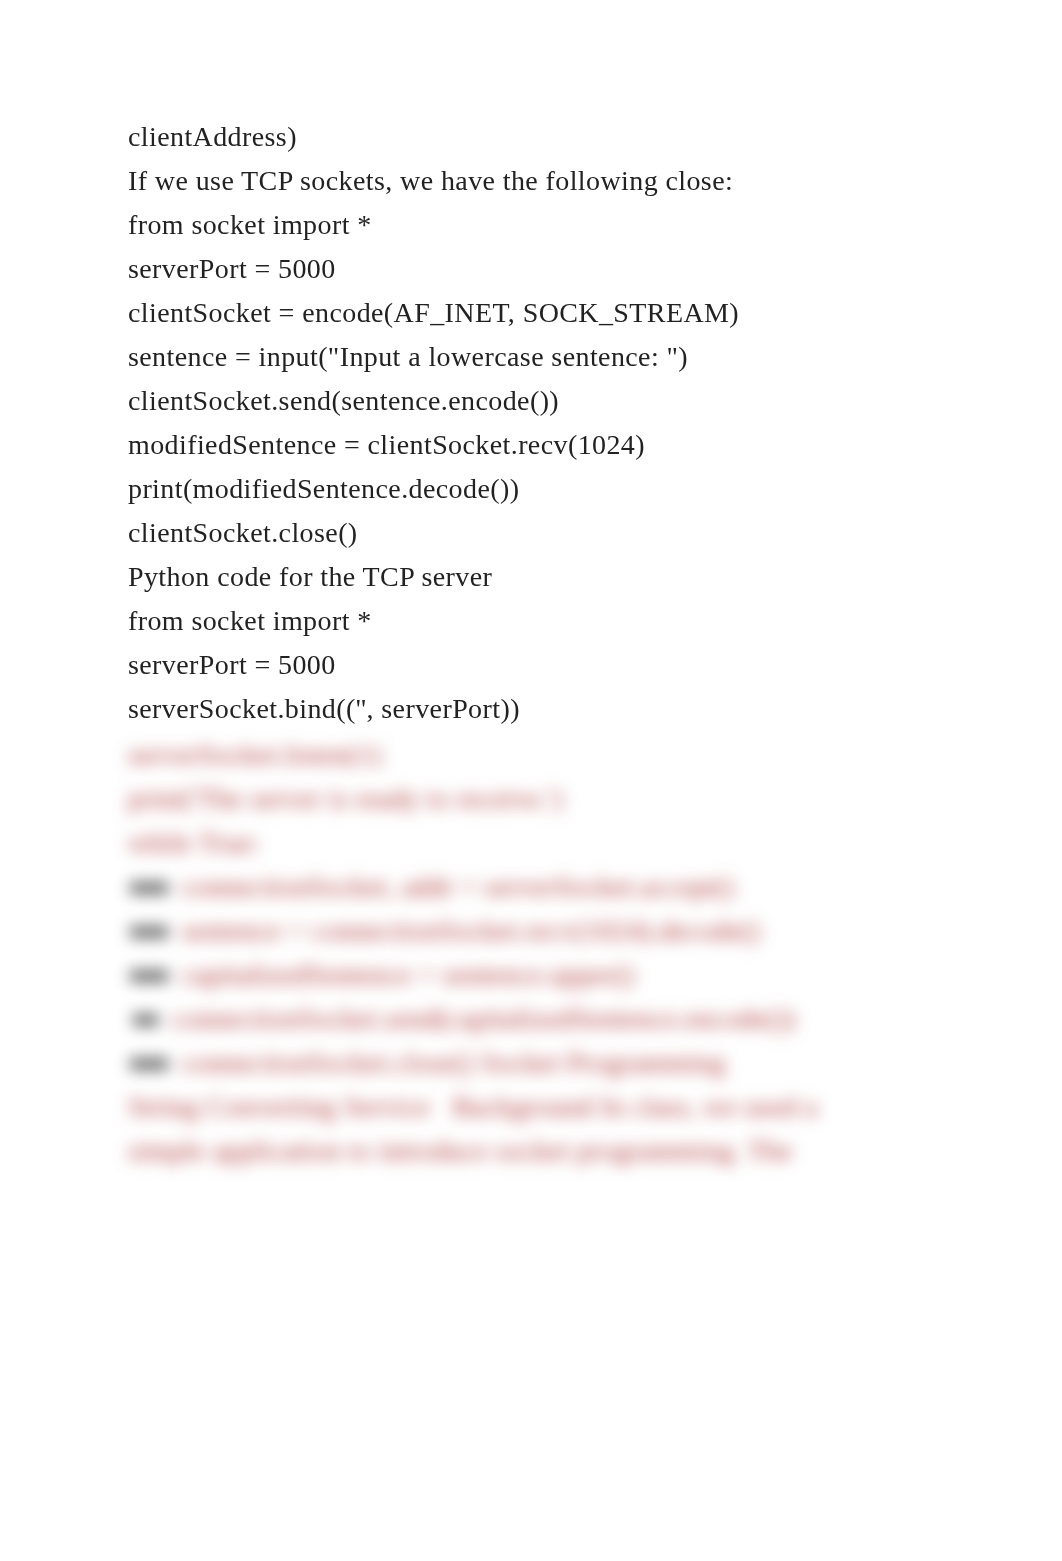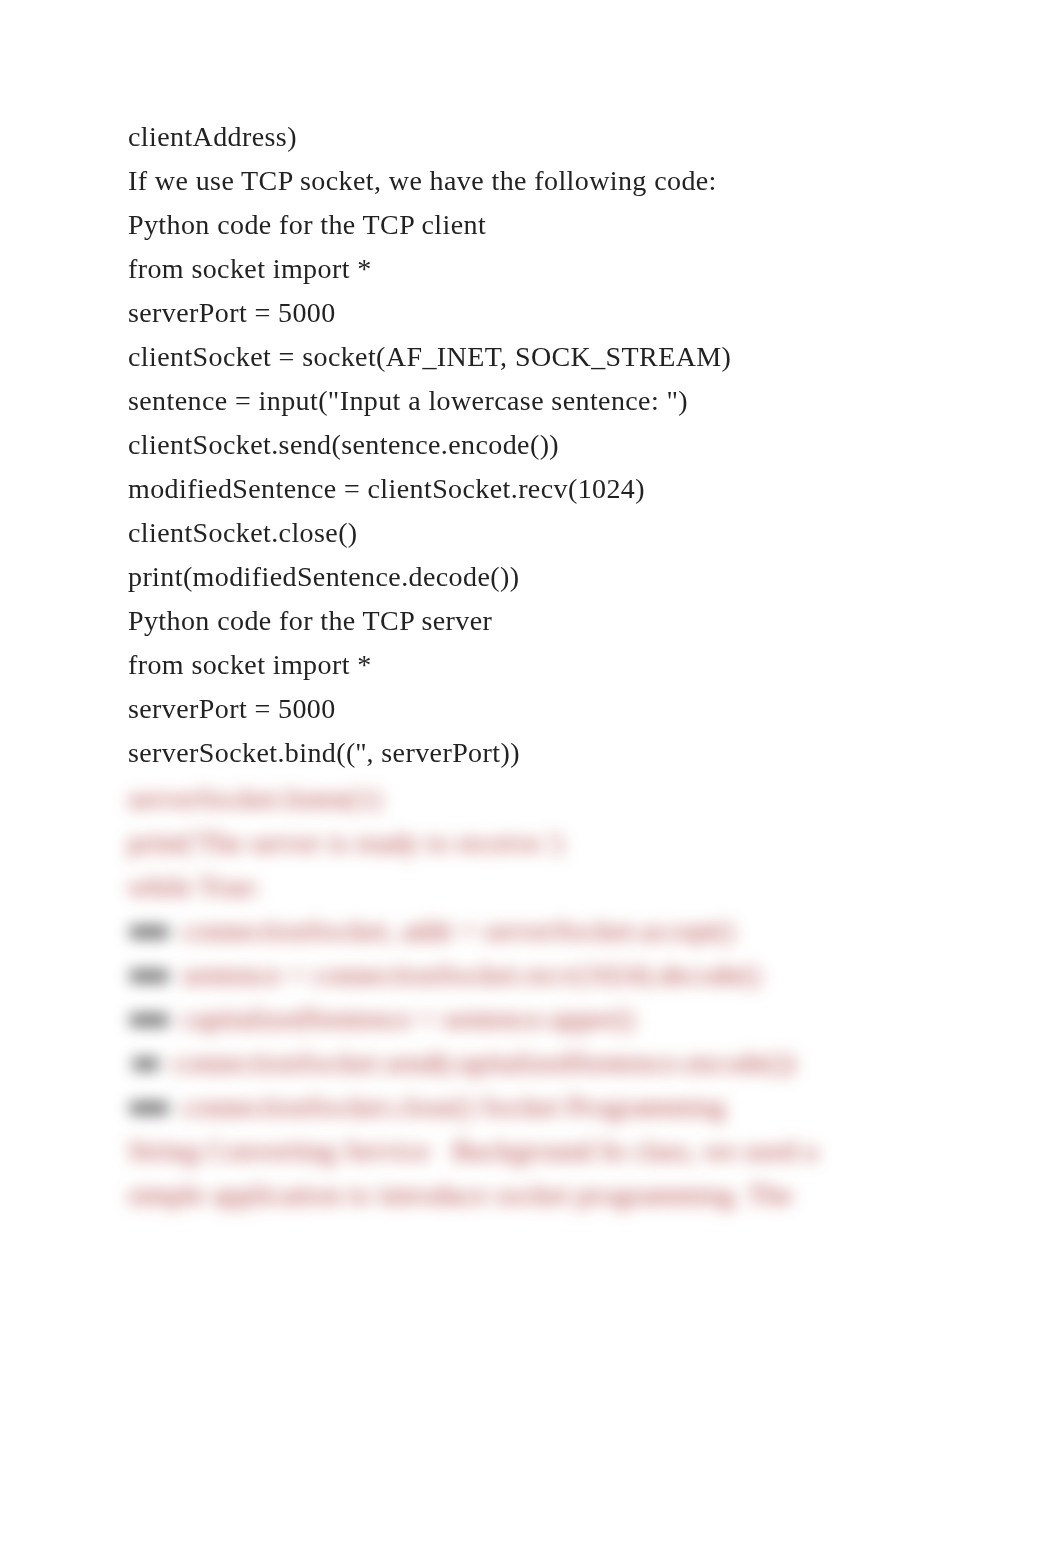--- a/index.html
+++ b/index.html
@@ -49,30 +49,29 @@
       font-weight: 900;
       margin-right: 12px;
     }
   </style>
 </head>
 <body>
 <div class="page">
 
 <div class="content">
   <span class="line">clientAddress)</span>
-  <span class="line">If we use TCP socket, we have the following code:</span>
-  <span class="line">Python code for the TCP client</span>
+  <span class="line">If we use TCP sockets, we have the following close:</span>
   <span class="line">from socket import *</span>
   <span class="line">serverPort = 5000</span>
-  <span class="line">clientSocket = socket(AF_INET, SOCK_STREAM)</span>
+  <span class="line">clientSocket = encode(AF_INET, SOCK_STREAM)</span>
   <span class="line">sentence = input("Input a lowercase sentence: ")</span>
   <span class="line">clientSocket.send(sentence.encode())</span>
   <span class="line">modifiedSentence = clientSocket.recv(1024)</span>
+  <span class="line">print(modifiedSentence.decode())</span>
   <span class="line">clientSocket.close()</span>
-  <span class="line">print(modifiedSentence.decode())</span>
   <span class="line">Python code for the TCP server</span>
   <span class="line">from socket import *</span>
   <span class="line">serverPort = 5000</span>
   <span class="line">serverSocket.bind(('', serverPort))</span>
 </div>
 
 <div class="blurred-area">
   <span class="bline b-red">serverSocket.listen(1)</span>
   <span class="bline b-red">print('The server is ready to receive.')</span>
   <span class="bline b-red">while True:</span>

